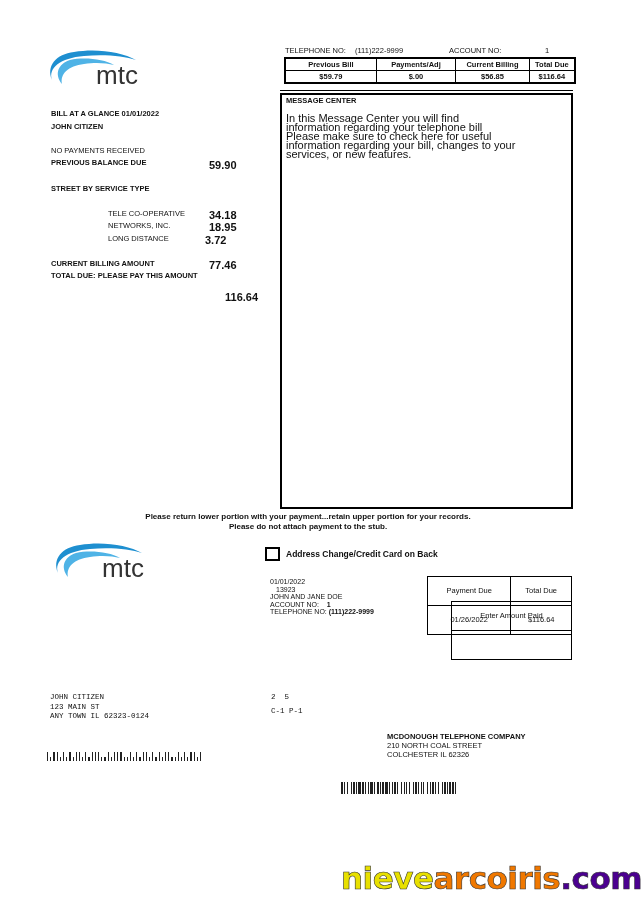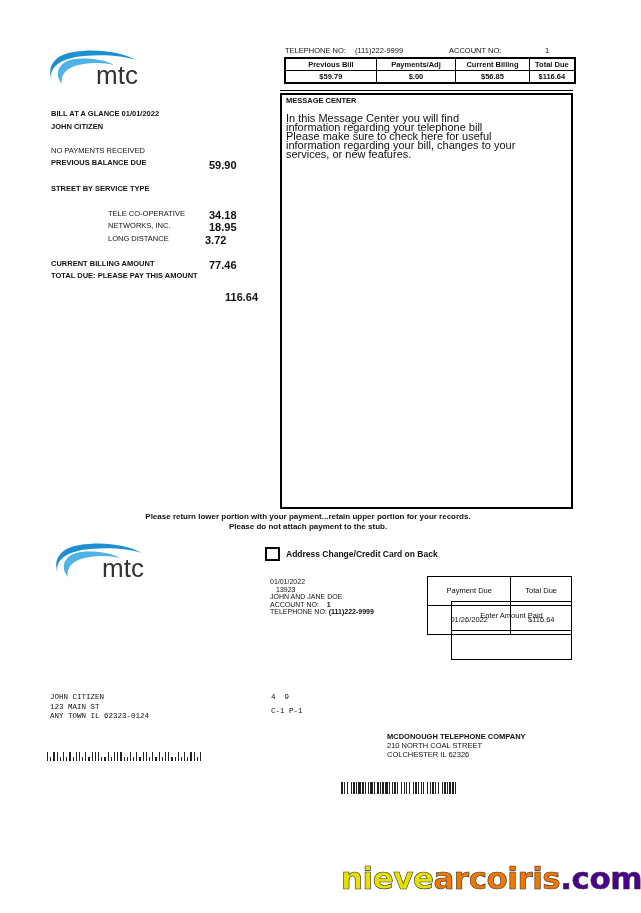--- a/index.html
+++ b/index.html
@@ -141,21 +141,21 @@
         <td></td>
       </tr>
 </tbody>
   </table>
 
 <div class="abs mono t75" style="left:50px; top:693px; line-height:9.5px;">
   <div>JOHN CITIZEN</div>
   <div>123 MAIN ST</div>
   <div>ANY TOWN IL 62323-0124</div>
 </div>
-<div class="abs mono t75" style="left:271px; top:693px; white-space:pre;">4  9</div>
+<div class="abs mono t75" style="left:271px; top:693px; white-space:pre;">2  5</div>
 <div class="abs mono t75" style="left:271px; top:707px;">C-1 P-1</div>
 
 <div class="barcode" style="left:47px; top:752px; height:9px; gap:2px;" id="postnet">
     <span style="width: 1.2px; height: 9px;"></span>
     <span style="width: 1.2px; height: 4px;"></span>
     <span style="width: 1.2px; height: 9px;"></span>
     <span style="width: 1.2px; height: 9px;"></span>
     <span style="width: 1.2px; height: 4px;"></span>
     <span style="width: 1.2px; height: 9px;"></span>
     <span style="width: 1.2px; height: 4px;"></span>

